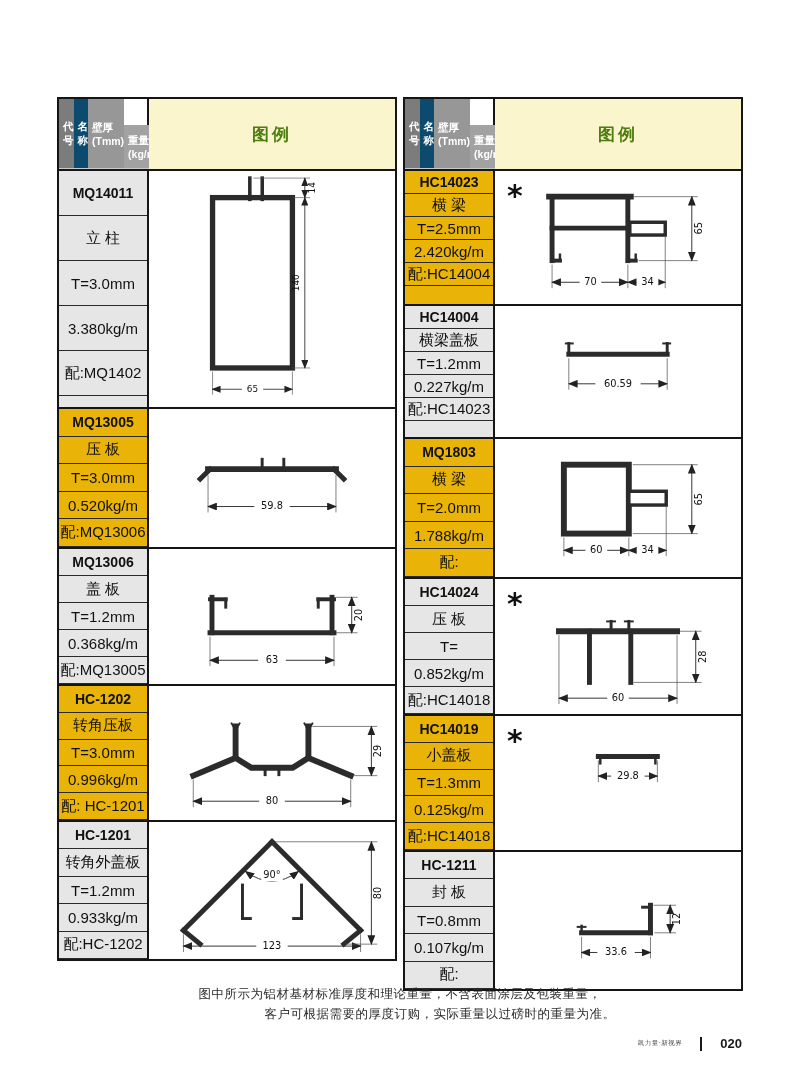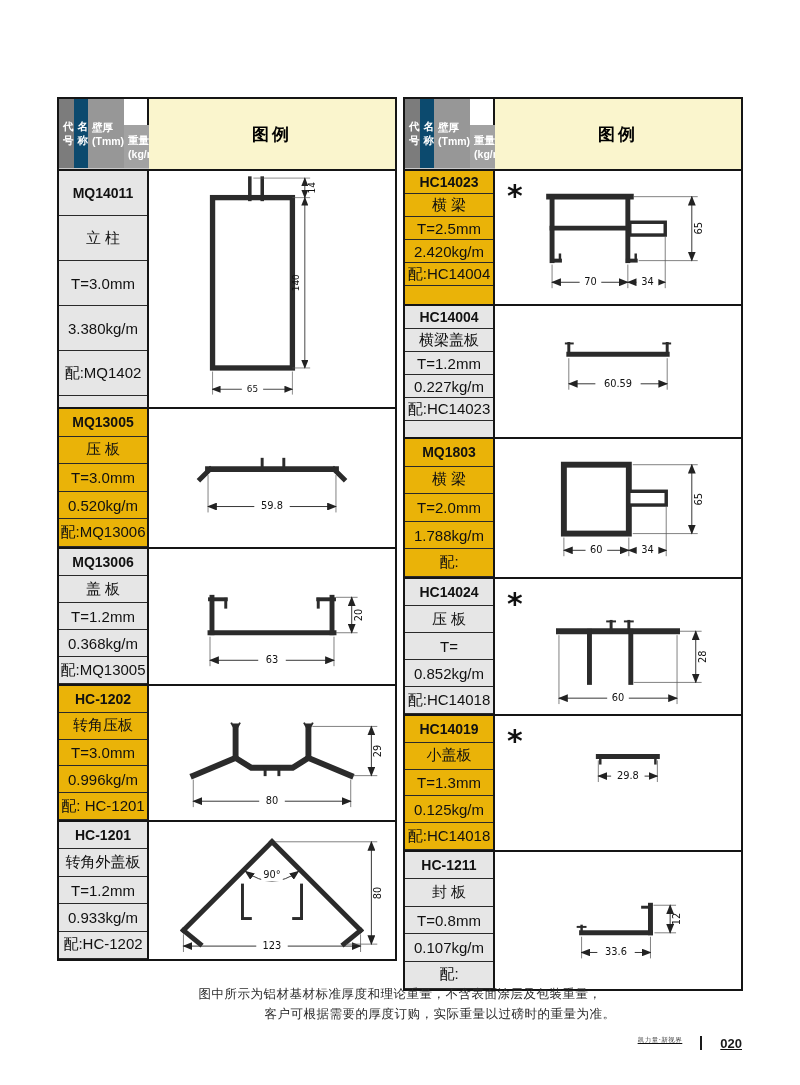--- a/index.html
+++ b/index.html
@@ -20,21 +20,21 @@
   .thead{display:flex;height:70px;border-bottom:2px solid #151515;box-sizing:content-box;}
   .hlabels{width:90px;border-right:2px solid #151515;display:flex;flex-direction:row;box-sizing:border-box;}
   .hrow{flex:1;color:#fff;font-weight:bold;font-size:10.5px;display:flex;align-items:center;
         padding-left:4px;box-sizing:border-box;border-bottom:1px solid #c9c9c9;}
   .hrow:nth-child(1){background:#7c7c7c;}
   .hrow:nth-child(2){background:#0c4a6e;}
   .hrow:nth-child(3){background:#979797;}
   .hrow:nth-child(4){background:#a2a2a2;margin-top:26px;}
   .hrow:nth-child(5){background:#888888;border-bottom:none;}
   .hlegend{flex:1;background:#FAF5CD;display:flex;align-items:center;justify-content:center;
-           font-weight:bold;font-size:17px;letter-spacing:3px;color:#000000;}
+           font-weight:bold;font-size:17px;letter-spacing:3px;color:#4d7c0f;}
 
   
   .block{display:flex;border-bottom:2px solid #151515;box-sizing:border-box;}
   .block:last-child{border-bottom:none;}
   .labels{width:90px;border-right:2px solid #151515;display:flex;flex-direction:column;box-sizing:border-box;}
   .tone-gray .labels{background:#E6E6E6;}
   .tone-yellow .labels{background:#eab308;}
   .cell{display:flex;align-items:center;justify-content:center;text-align:center;
         border-bottom:1px solid #2a2a2a;box-sizing:border-box;font-size:15px;color:#111;}
   .cell.code{font-weight:bold;font-size:14px;}
@@ -51,21 +51,21 @@
   .prof{stroke:#2b2b2b;fill:none;stroke-linecap:square;}
   .dim{stroke:#333;stroke-width:1;fill:none;}
   .ext{stroke:#555;stroke-width:0.75;}
   .dl{font-size:10px;fill:#111;font-family:"DejaVu Sans",sans-serif;}
   .wbg{fill:#fff;}
 
   
   .footnote{position:absolute;left:0;width:800px;text-align:center;font-size:12.5px;color:#2b2b2b;letter-spacing:0.5px;}
   .footnote.l1{top:986px;}
   .footnote.l2{top:1006px;padding-left:40px;}
-  .pagemark{position:absolute;top:1036px;right:58px;display:flex;align-items:flex-start;gap:18px;text-decoration:underline;}
+  .pagemark{position:absolute;top:1036px;right:58px;display:flex;align-items:center;gap:18px;}
   .brand{font-size:6.5px;color:#4a4a4a;letter-spacing:0.5px;}
   .pm-divider{width:2px;height:14px;background:#1a1a1a;}
   .pageno{font-size:13px;font-weight:bold;color:#1a1a1a;}
 </style>
 </head>
 <body>
 
 <div class="page">
 
   <svg width="0" height="0" style="position:absolute">

